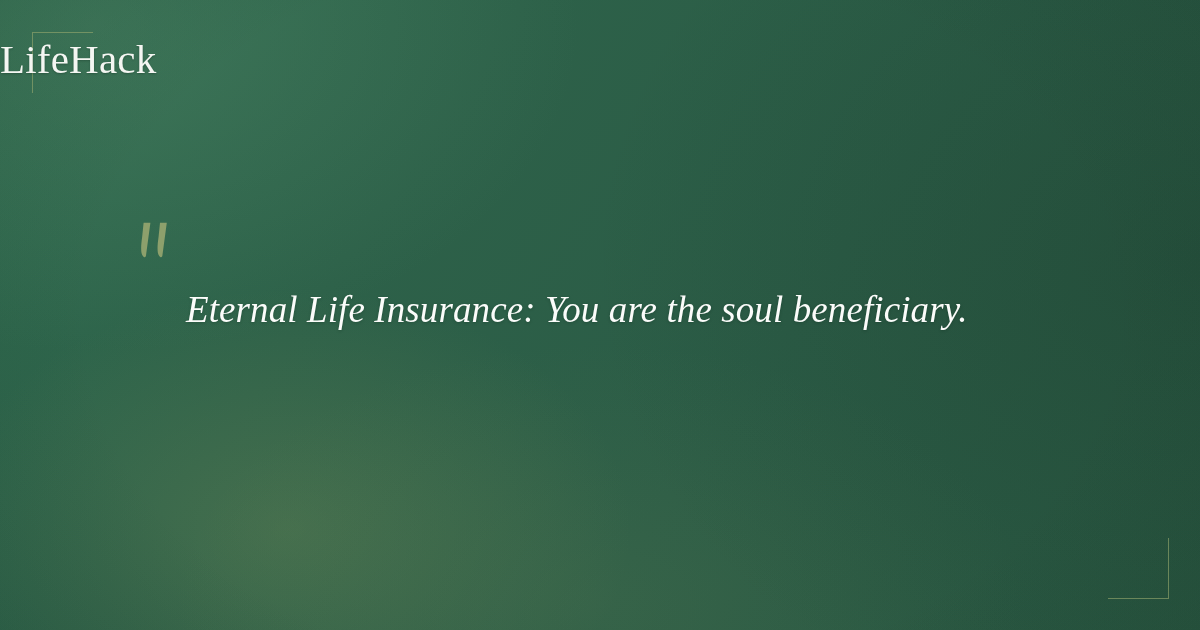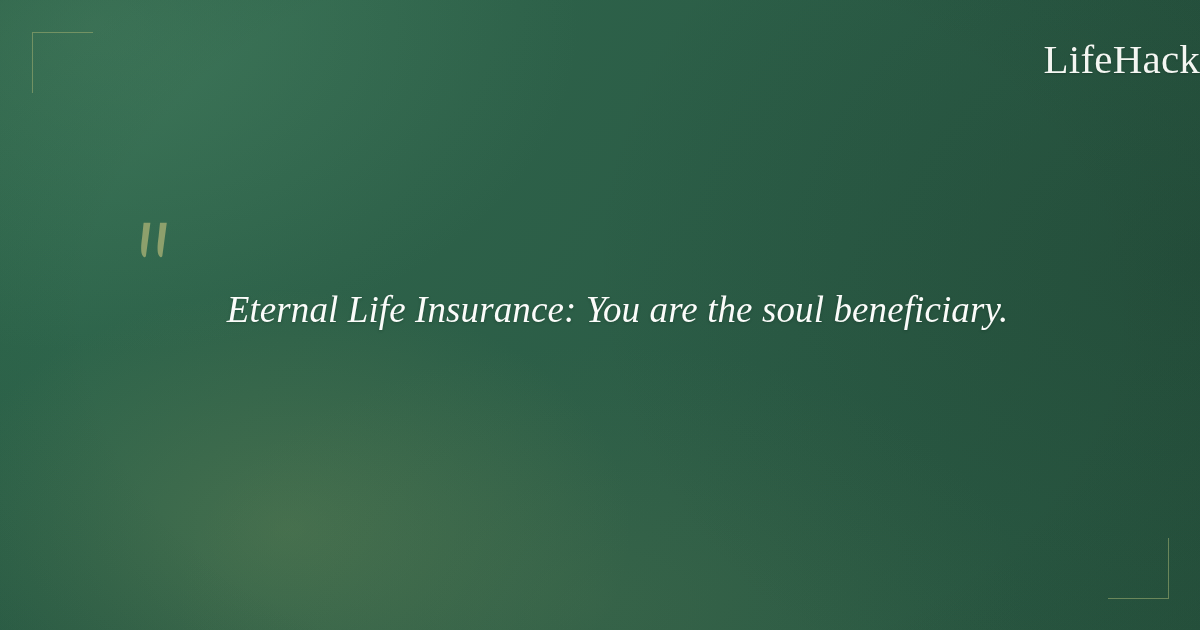--- a/index.html
+++ b/index.html
@@ -96,21 +96,21 @@
     border-bottom: 1.6px solid rgba(150,168,110,0.62);
     border-right: 1.6px solid rgba(150,168,110,0.62);
   }
 
   
   #brand {
     position: absolute;
     left: 0;
     right: 0;
     top: 39px;
-    text-align: right;
+    text-align: left;
     color: #f4f6f2;
     font-family: "Liberation Serif", "DejaVu Serif", serif;
     font-size: 41px;
     font-weight: 400;
     letter-spacing: 0.2px;
     line-height: 1;
     text-shadow: 0 1px 2px rgba(12,34,24,0.30);
   }
 
   
@@ -133,21 +133,20 @@
     color: #fbfcfa;
     font-family: "Liberation Serif", "DejaVu Serif", serif;
     font-style: italic;
     font-weight: 400;
     font-size: 37px;
     line-height: 1.32;
     letter-spacing: 0.1px;
     padding-left: 35px;
     text-shadow: 0 1px 3px rgba(12,34,24,0.26);
     white-space: nowrap;
-    text-align: center;
   }
 </style>
 </head>
 <body>
 
 <div id="card">
 
   <div class="bg-layer bg-base"></div>
   <div class="bg-layer bg-glow-tl"></div>
   <div class="bg-layer bg-glow-bottom"></div>

